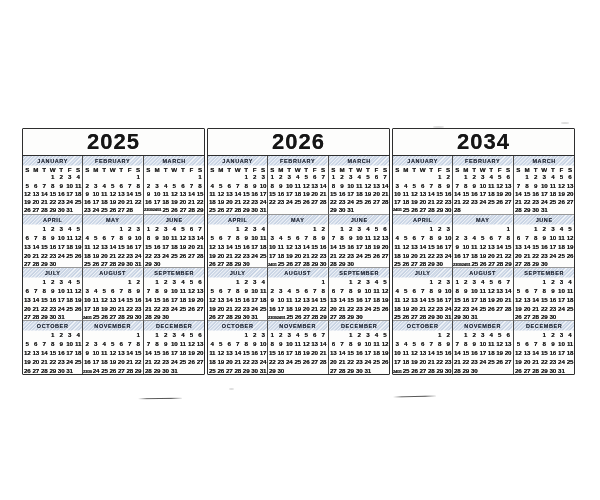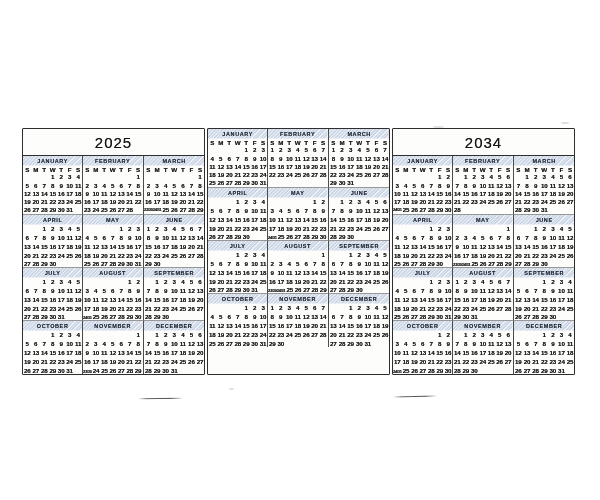--- a/index.html
+++ b/index.html
@@ -15,21 +15,21 @@
   .year-block{
     width:181px;
     border:1.5px solid #2e2e2e;
     background:#fdfdfc;
     border-radius:1px;
   }
   .year-header{
     height:26px;
     border-bottom:1.3px solid #2e2e2e;
     display:flex;align-items:center;justify-content:center;
-    font-size:15px;font-weight:400;letter-spacing:1px;color:#161616;
+    font-size:22px;font-weight:700;letter-spacing:1px;color:#161616;
     text-shadow:0 0 .5px rgba(0,0,0,.75);
   }
   .months-grid{
     display:grid;
     grid-template-columns:repeat(3,1fr);
     grid-template-rows:58px 53px 53px 54px;
   }
   .month{
     overflow:hidden;position:relative;
     border-right:1px solid rgba(45,45,45,.85);
@@ -712,20 +712,21 @@
               <span class="d">31</span>
               <span class="d"></span>
               <span class="d"></span>
               <span class="d"></span>
             </div>
           </div>
         </div>
       </div>
     </div>
     <div class="year-block">
+      <div class="year-header">2026</div>
       <div class="months-grid">
         <div class="month r0">
           <div class="mscale">
             <div class="month-band">JANUARY</div>
             <div class="dow">
               <span class="d">S</span>
               <span class="d">M</span>
               <span class="d">T</span>
               <span class="d">W</span>
               <span class="d">T</span>

